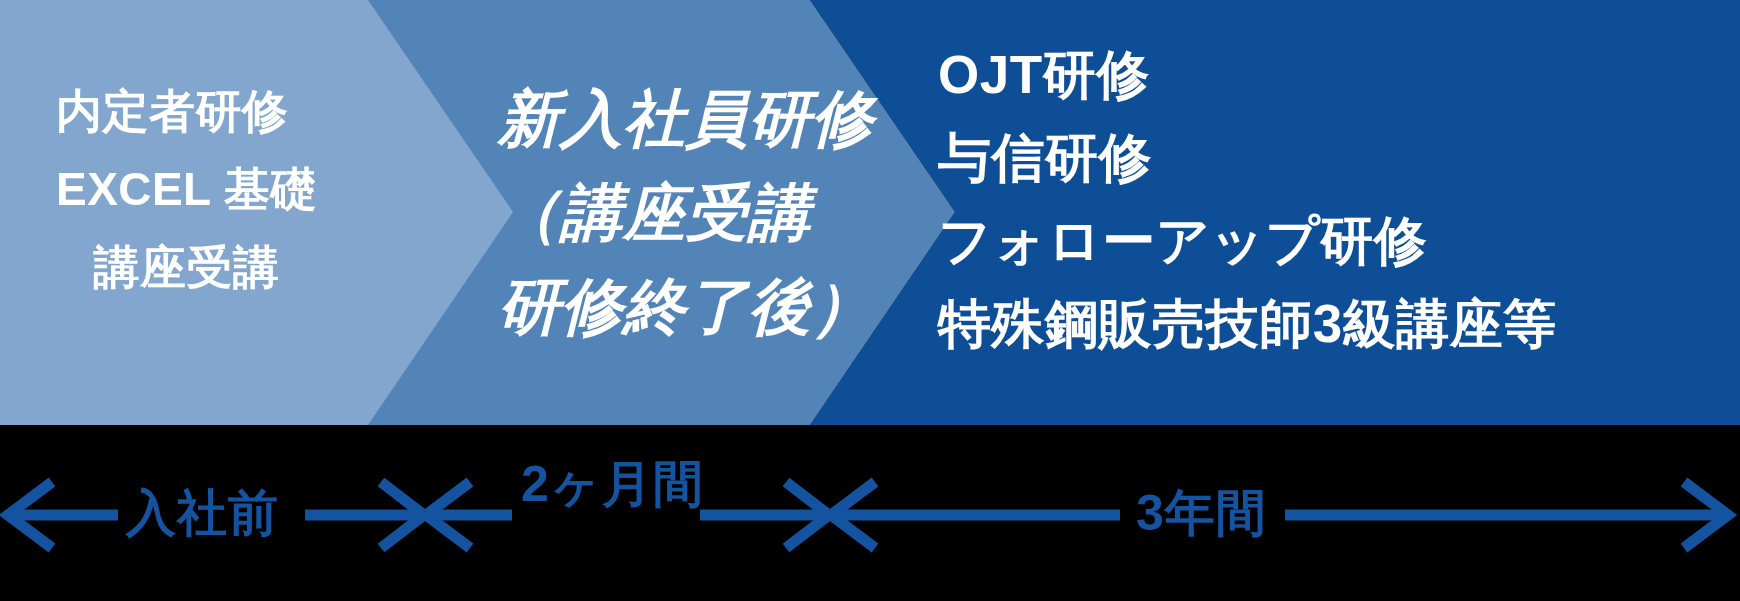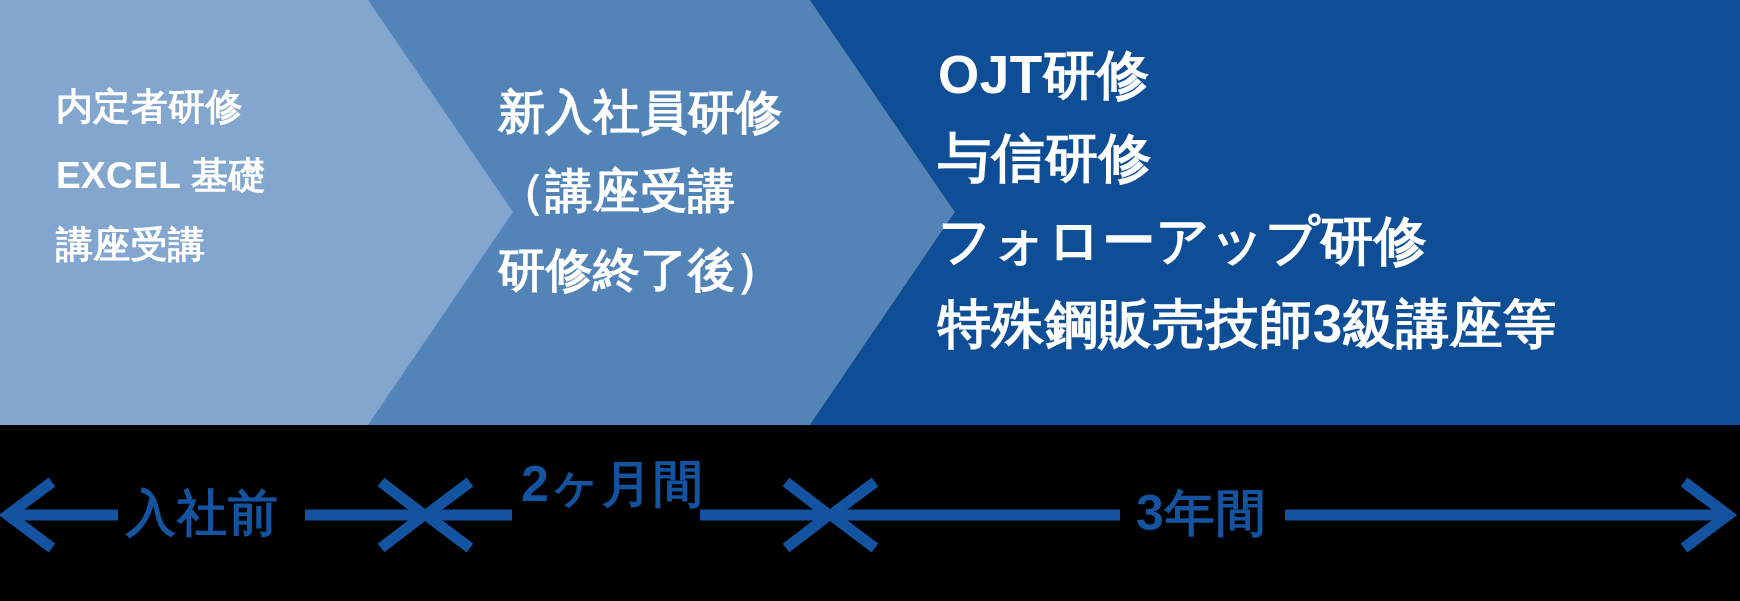--- a/index.html
+++ b/index.html
@@ -41,30 +41,31 @@
     font-weight: bold;
     letter-spacing: 0.01em;
     white-space: nowrap;
     line-height: 1.0;
   }
 
   
   #stage1-text {
     left: 56px;
     top: 88px;
-    font-size: 37px;
+    font-size: 46px;
   }
   #stage1-text .line { margin-bottom: 32px; }
-  #stage1-text .line:last-child { margin-bottom: 0; }
+  #stage1-text .line:last-child { margin-bottom: 0; text-align: center; }
 
   
   #stage2-text {
     left: 498px;
     top: 88px;
-    font-size: 47px;
+    font-size: 62px;
+    font-style: italic;
   }
   #stage2-text .line { margin-bottom: 32px; }
   #stage2-text .line:last-child { margin-bottom: 0; }
 
   
   #stage3-text {
     left: 938px;
     top: 48px;
     font-size: 53px;
   }

